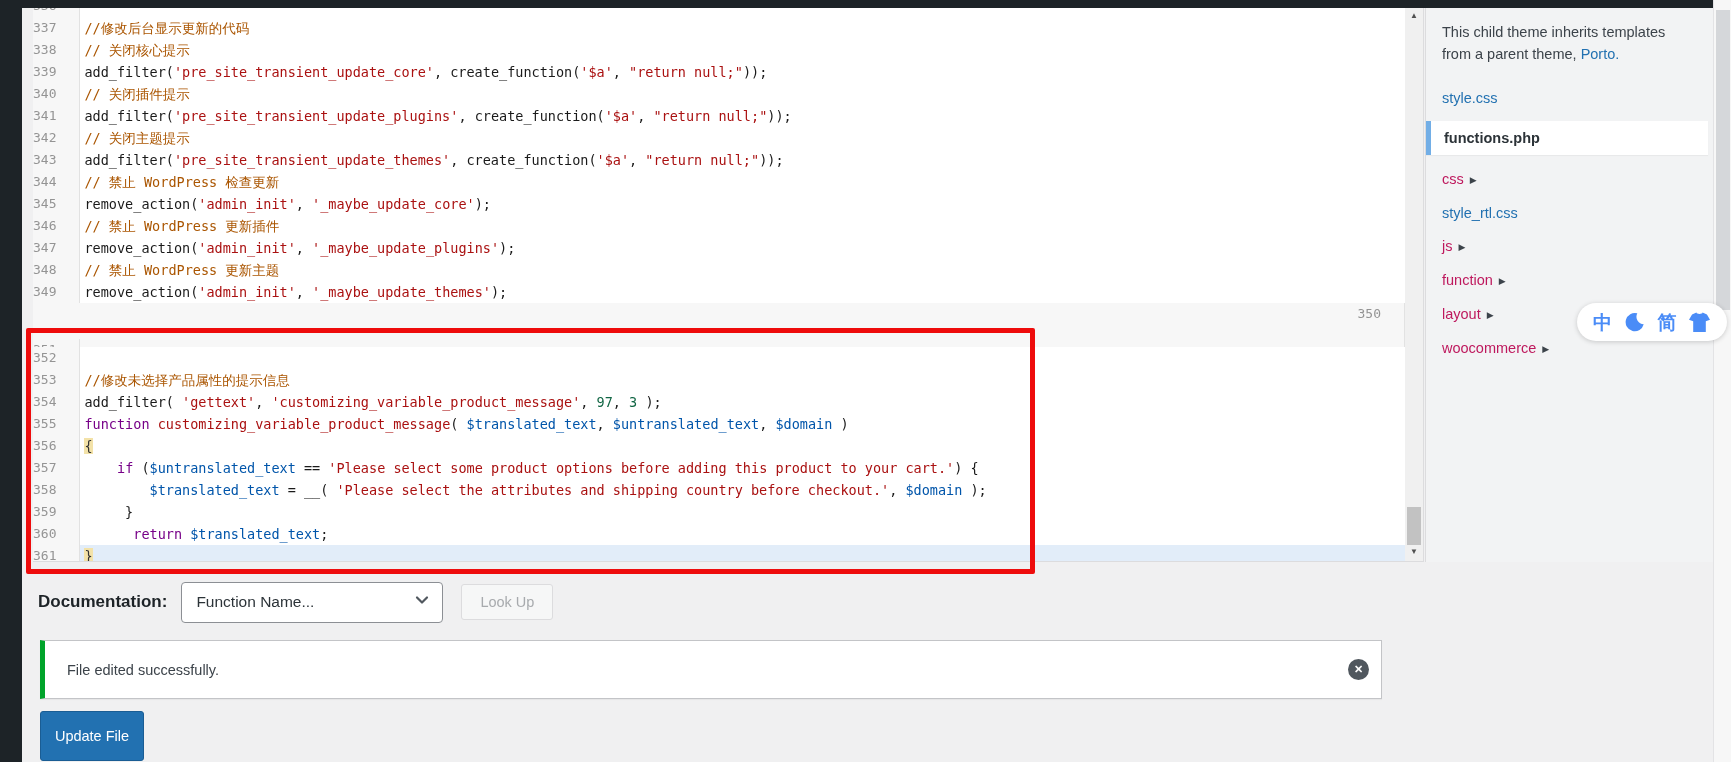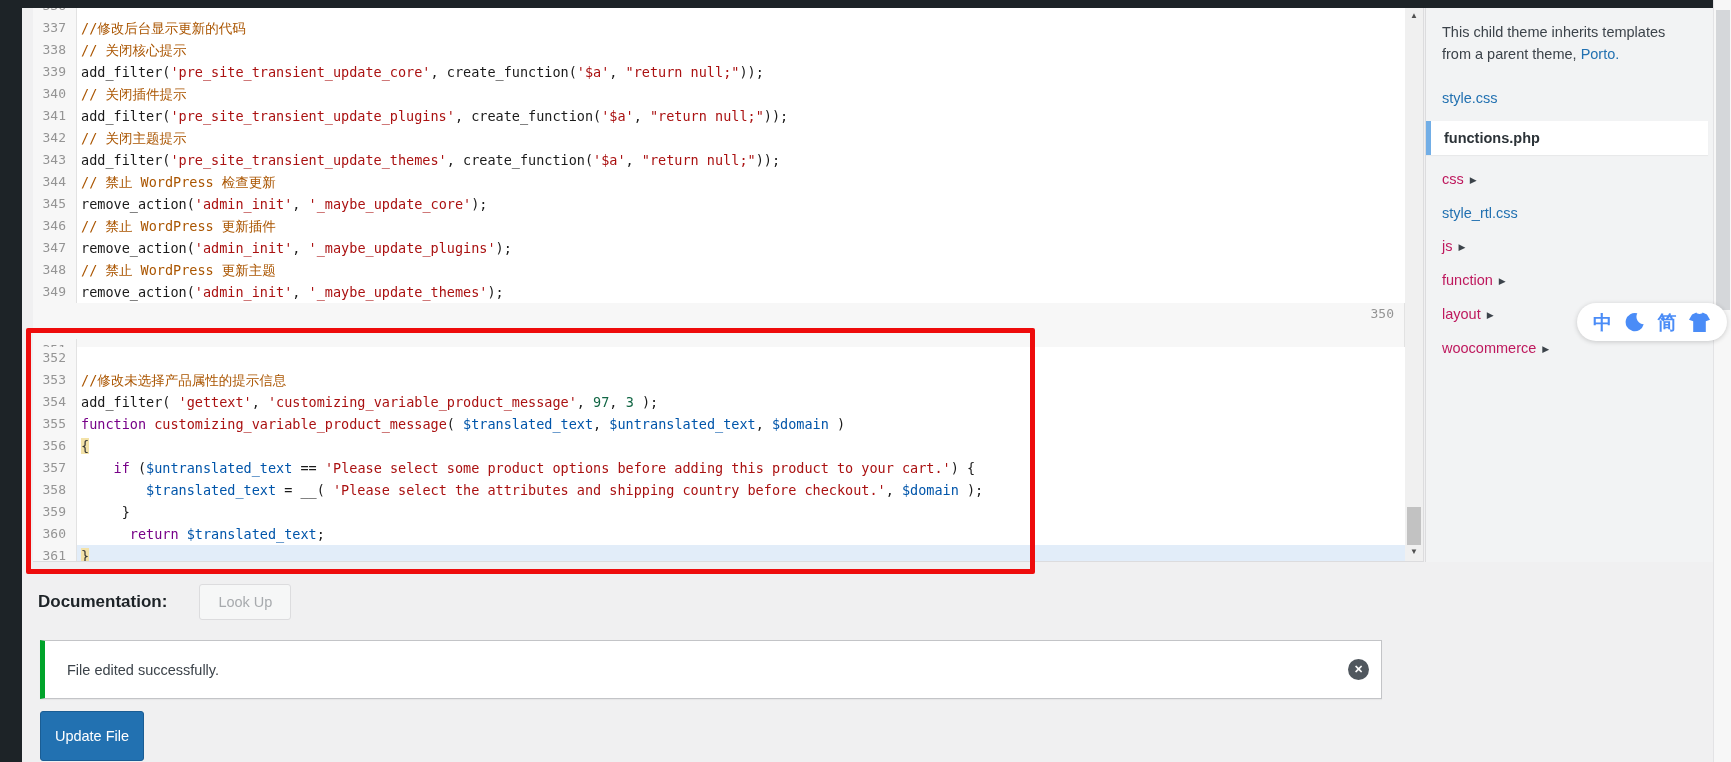--- a/index.html
+++ b/index.html
@@ -13,21 +13,21 @@
   .topbar { position:absolute; left:22px; top:0; width:1709px; height:8px; background:#1d2327; z-index:6; }
 
   
   .editor { position:absolute; left:33px; top:8px; width:1391px; height:554px; background:#fff;
             border-right:1px solid #dcdcde; border-bottom:1px solid #dcdcde; overflow:hidden; }
   .gutter-bg { position:absolute; left:0; top:0; bottom:0; width:44px; background:#f7f7f7;
                border-right:1px solid #e2e2e2; }
   .crow { position:absolute; left:0; right:18px; height:22px; display:flex;
           font-family:"DejaVu Sans Mono", monospace; font-size:13.5px; line-height:22px; white-space:pre; }
   .crow .ln { flex:0 0 44px; background:#f7f7f7; border-right:1px solid #e2e2e2; color:#949494;
-              font-size:13px; text-align:right; padding-right:10px; }
+              font-size:13px; text-align:right; padding-right:23px; }
   .crow .ctext { flex:1; padding-left:4px; color:#000; }
   .crow.active .ctext { background:#e2edf9; }
   .t-pl  { color:#1a1a1a; }
   .t-cm  { color:#aa5500; }
   .t-str { color:#aa1111; }
   .t-kw  { color:#770088; }
   .t-var { color:#0055aa; }
   .t-num { color:#116644; }
   .t-fn  { color:#aa1111; }
   .t-br  { color:#333; background:#f3e2a8; }
@@ -165,20 +165,28 @@
         </svg>
       </span>
     </div>
 
   <div class="page-scroll">
     <div class="thumb"></div>
   </div>
 
   <div class="doc-row">
     <span class="doc-label">Documentation:</span>
+    <div class="doc-select">
+      <span class="sel-text">Function Name...</span>
+      <span>
+        <svg width="16" height="16" viewBox="0 0 16 16">
+            <polyline points="3,5.5 8,10.5 13,5.5" fill="none" stroke="#50575e" stroke-width="2.2" stroke-linecap="round" stroke-linejoin="round"></polyline>
+          </svg>
+      </span>
+    </div>
     <button class="lookup-btn">Look Up</button>
   </div>
 
   <div class="notice">
     <span class="msg">File edited successfully.</span>
     <span class="dismiss">✕</span>
   </div>
 
   <button class="update-btn">Update File</button>
 

